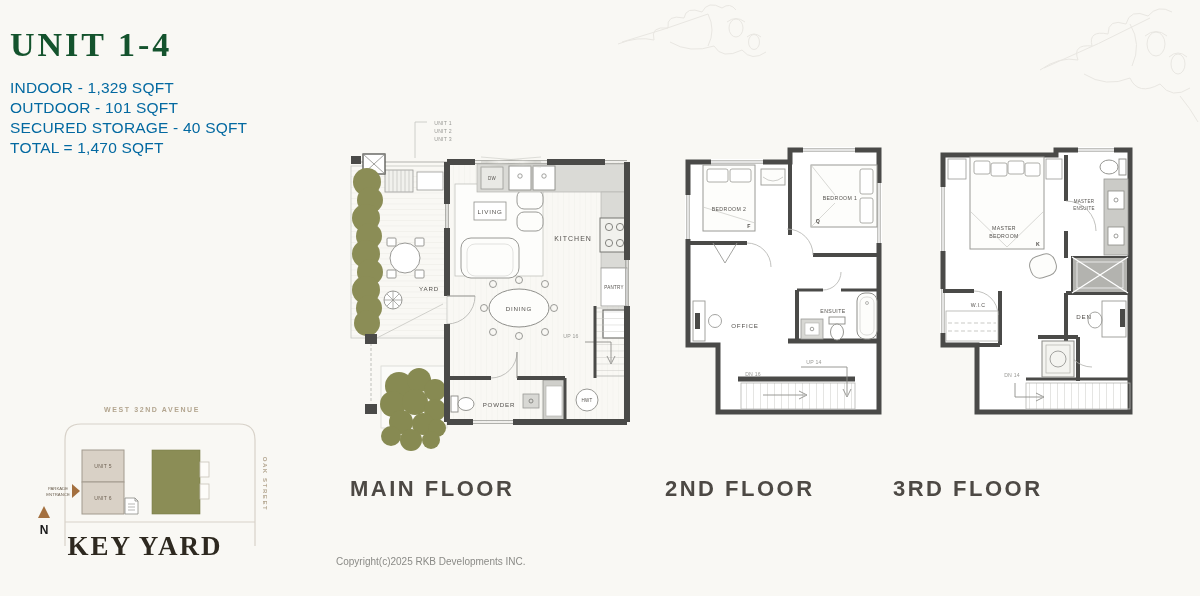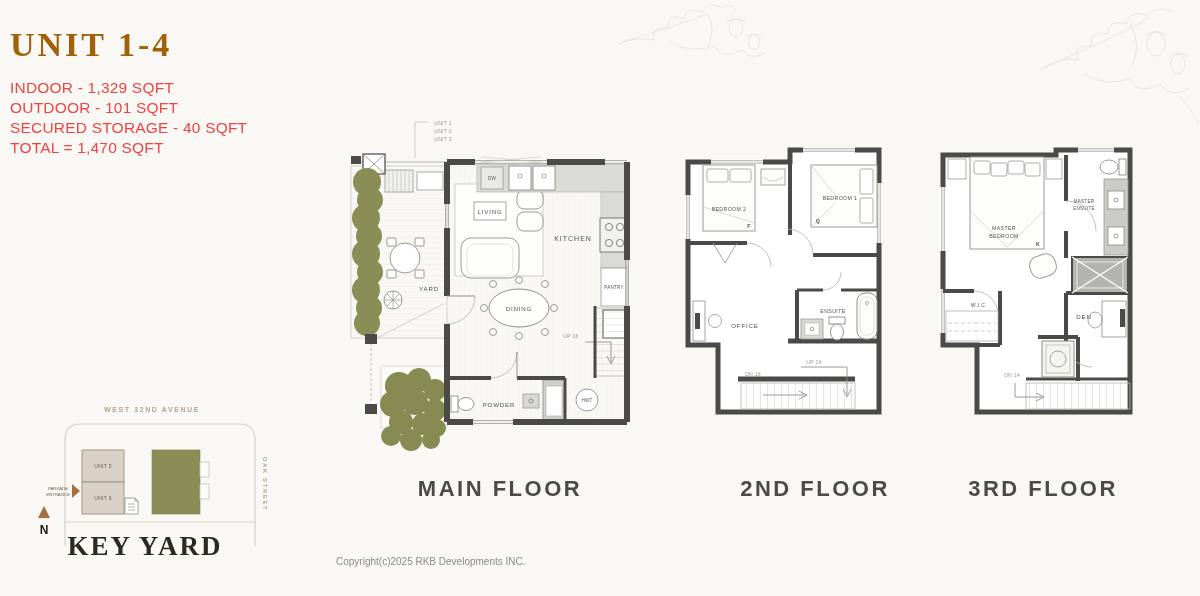--- a/index.html
+++ b/index.html
@@ -1,22 +1,22 @@
 <!DOCTYPE html>
 <html><head>
 <meta charset="utf-8">
 <style>
   html,body{margin:0;padding:0;}
   #stage{position:relative;width:1200px;height:596px;background:#f9f8f4;overflow:hidden;
          font-family:"Liberation Sans",sans-serif;}
   .abs{position:absolute;}
   #unit-title{left:10px;top:26px;font-family:"Liberation Serif",serif;font-weight:bold;
-              font-size:34px;letter-spacing:3px;color:#a16207;}
-  .stat{left:10px;font-size:15.5px;color:#ef4444;letter-spacing:.2px;}
-  .floor-label{top:476px;width:300px;text-align:center;font-size:22px;font-weight:600;
+              font-size:34px;letter-spacing:3px;color:#14532d;}
+  .stat{left:10px;font-size:15.5px;color:#0369a1;letter-spacing:.2px;}
+  .floor-label{top:476px;width:300px;font-size:22px;font-weight:600;
                letter-spacing:2.5px;color:#4d4944;}
   #keyplan-title{left:50px;top:531px;width:190px;text-align:center;
                  font-family:"Liberation Serif",serif;font-weight:bold;font-size:27px;
                  letter-spacing:2px;color:#2e2920;}
   #copyright{left:336px;top:556px;font-size:10px;color:#8b8b87;}
   svg text{font-family:"Liberation Sans",sans-serif;fill:#55524e;text-anchor:middle;}
   .t4{font-size:4.5px;letter-spacing:.3px;}
   .t5{font-size:5.2px;letter-spacing:.4px;}
   .t6{font-size:6.2px;letter-spacing:.8px;}
   .t7{font-size:7px;letter-spacing:1px;}

